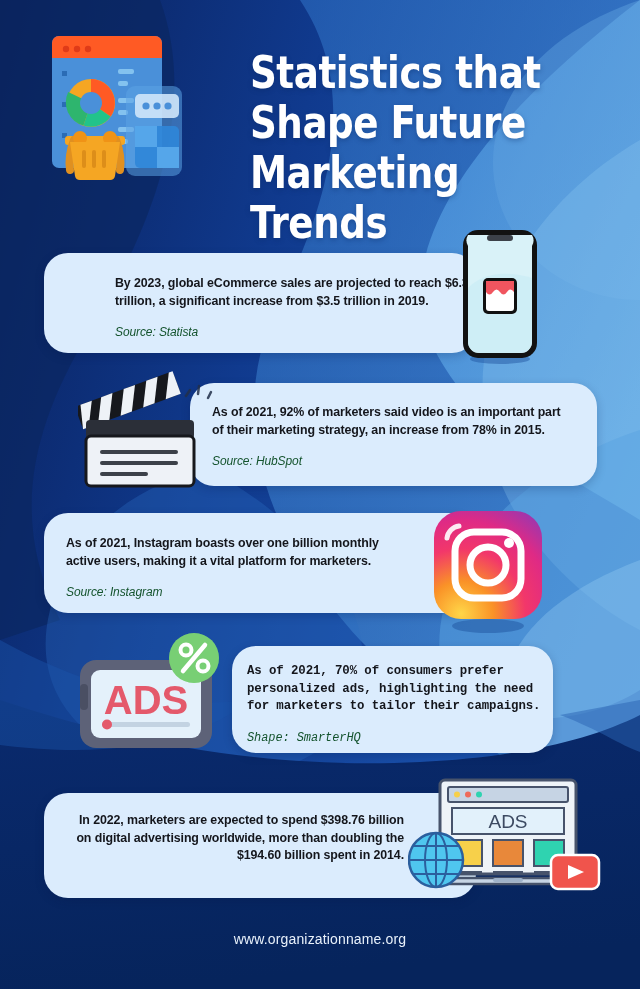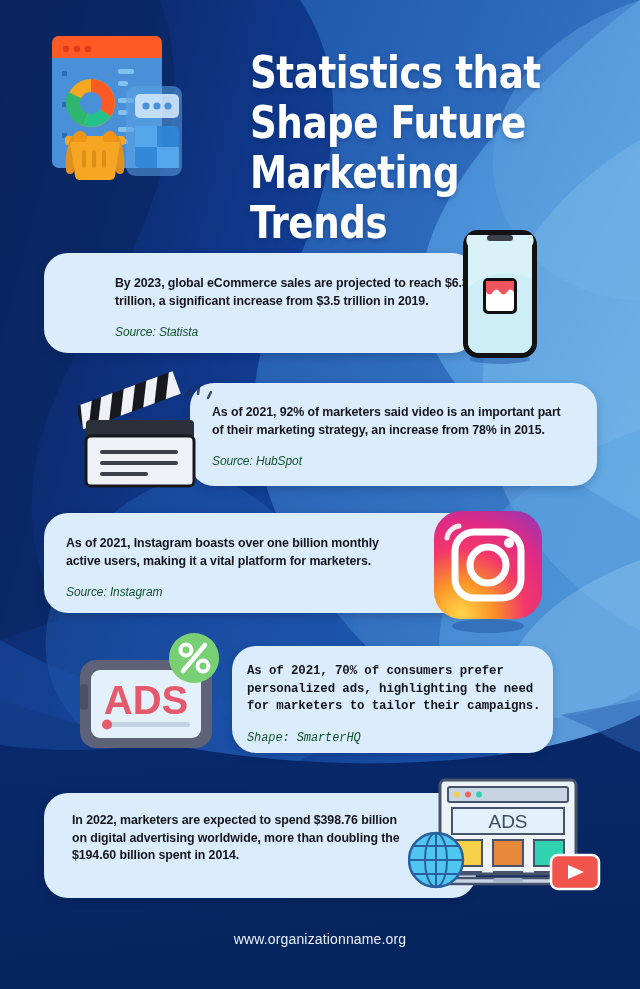--- a/index.html
+++ b/index.html
@@ -62,21 +62,21 @@
 
   #card2 { left:190px; top:383px; width:407px; height:103px; }
   #card2 .pad { padding:21px 0 0 22px; width:378px; }
 
   #card3 { left:44px;  top:513px; width:432px; height:100px; }
   #card3 .pad { padding:22px 0 0 22px; width:370px; }
 
   #card4 { left:232px; top:646px; width:321px; height:107px;font-family:Liberation Mono, monospace; }
   #card4 .pad { padding:17px 0 0 15px; width:330px; }
 
-  #card5 { left:44px;  top:793px; width:432px; height:105px; }
+  #card5 { left:44px;  top:793px; width:432px; height:105px;text-align:right; }
   #card5 .pad { padding:19px 0 0 28px; width:360px; }
 
   
   .ill { position:absolute; }
   #ill-phone   { left:459px; top:228px; width:82px; height:137px; }
   #ill-clapper { left:78px;  top:368px; width:135px; height:128px; }
   #ill-insta   { left:429px; top:508px; width:118px; height:126px; }
   #ill-ads     { left:78px;  top:632px; width:155px; height:121px; }
   #ill-laptop  { left:408px; top:778px; width:193px; height:116px; }
 

